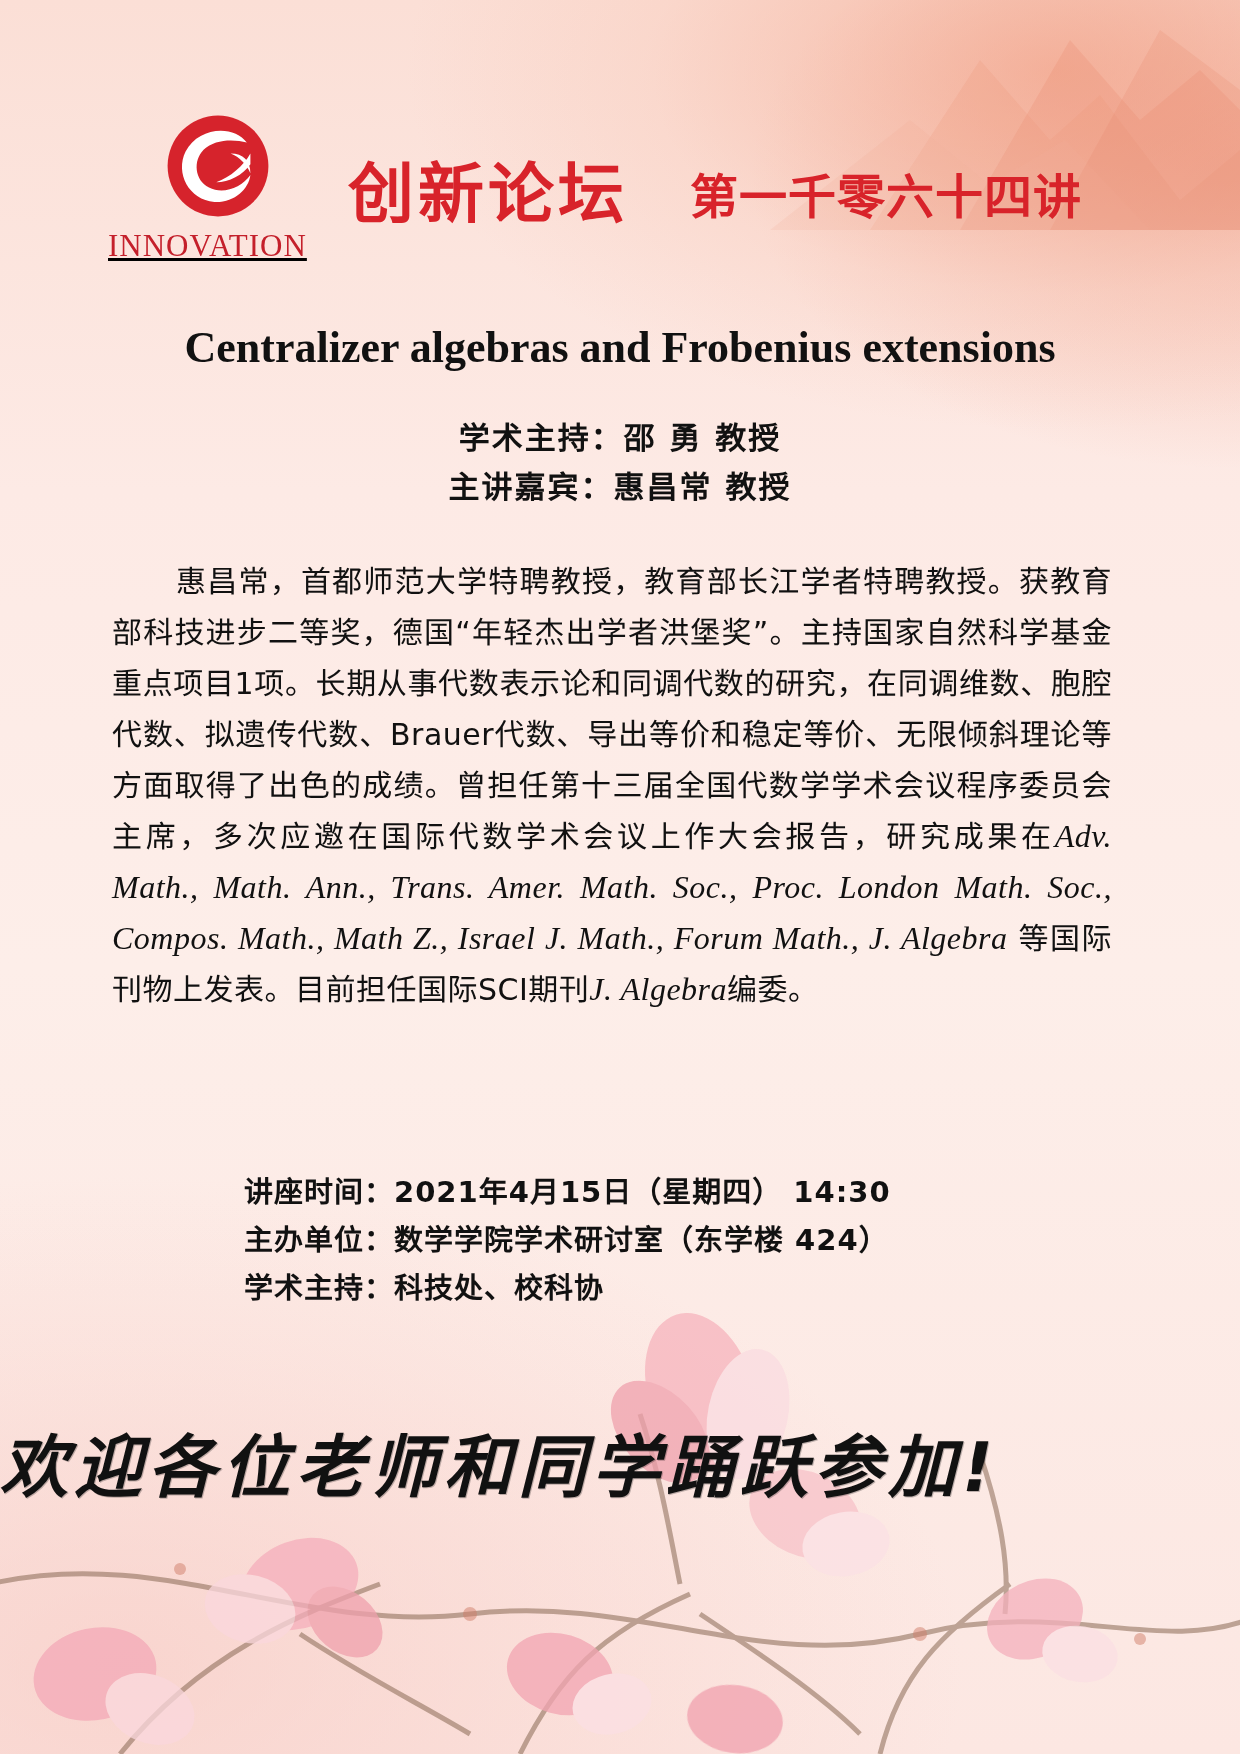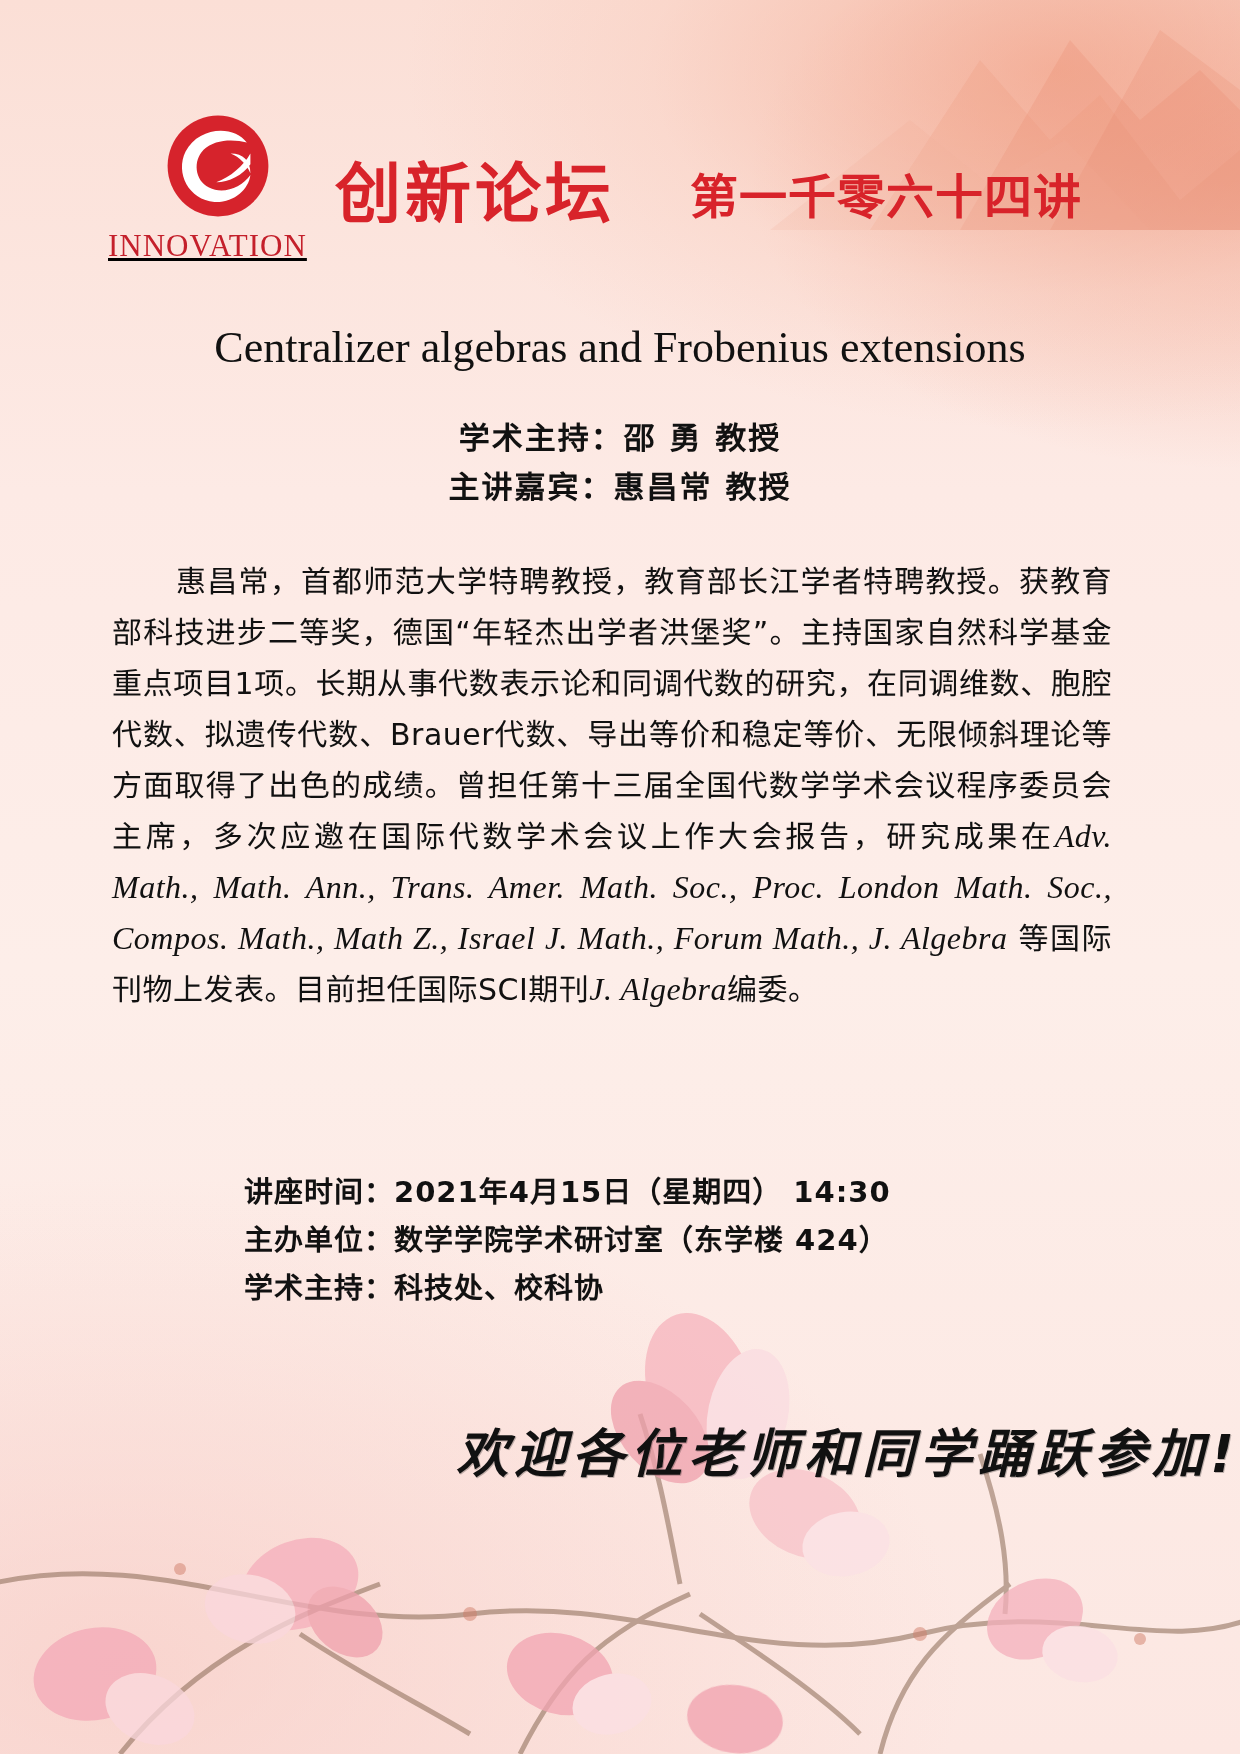--- a/index.html
+++ b/index.html
@@ -71,21 +71,21 @@
   .logo-text {
     margin-top: 8px;
     font-family: "Liberation Serif", serif;
     font-size: 31px;
     letter-spacing: 1px;
     color: #c4202b;
     font-weight: 400;
   }
   .forum-title {
     position: absolute;
-    left: 335px;
+    left: 348px;
     top: 28px;
     font-family: "DejaVu Sans", sans-serif;
     font-weight: bold;
     font-size: 66px;
     color: #d8232a;
     letter-spacing: 4px;
   }
   .forum-issue {
     position: absolute;
     left: 690px;
@@ -98,21 +98,21 @@
   }
 
   
   .en-title {
     position: absolute;
     top: 322px;
     left: 0;
     width: 1240px;
     text-align: center;
     font-family: "Liberation Serif", serif;
-    font-weight: normal;
+    font-weight: bold;
     font-size: 44px;
     color: #111;
     letter-spacing: 0px;
   }
 
   
   .speakers {
     position: absolute;
     top: 414px;
     left: 0;
@@ -165,25 +165,25 @@
     white-space: nowrap;
     margin-left: 12px;
   }
 
   
   .welcome {
     position: absolute;
     top: 1412px;
     left: 0;
     width: 1240px;
-    text-align: right;
+    text-align: left;
     font-family: "DejaVu Sans", sans-serif;
     font-weight: bold;
     font-style: italic;
-    font-size: 52px;
+    font-size: 68px;
     color: #111;
     letter-spacing: 6px;
     text-shadow: 1px 1px 0 rgba(0,0,0,0.25);
   }
 </style>
 </head>
 <body>
 
 <div class="poster">
 

